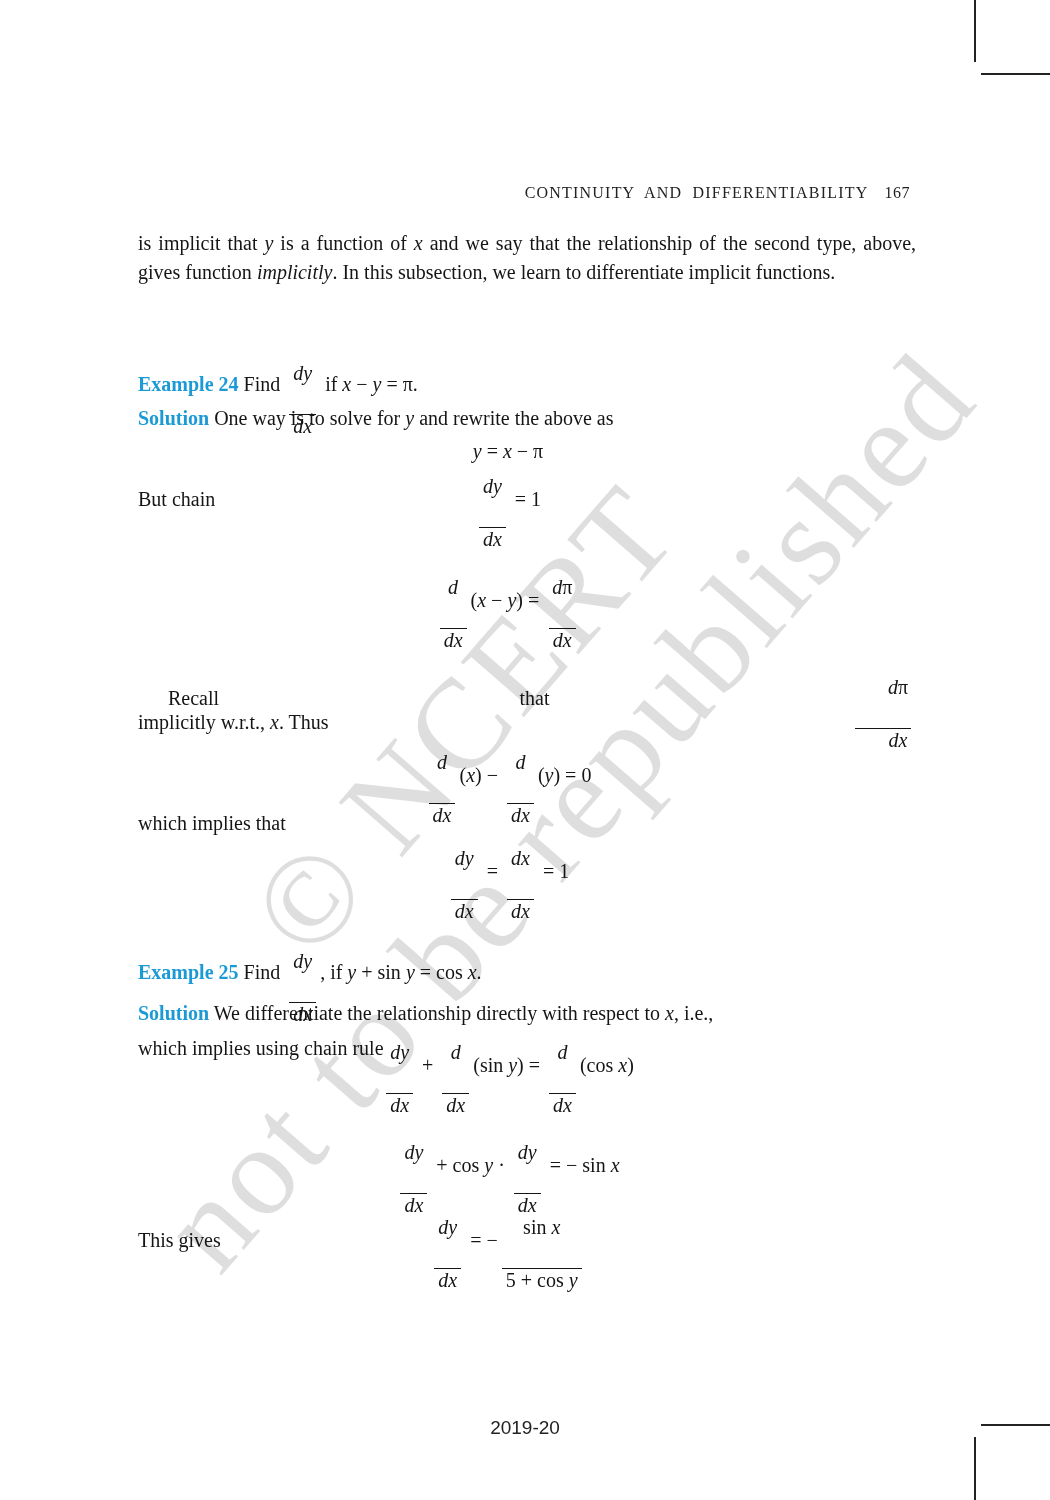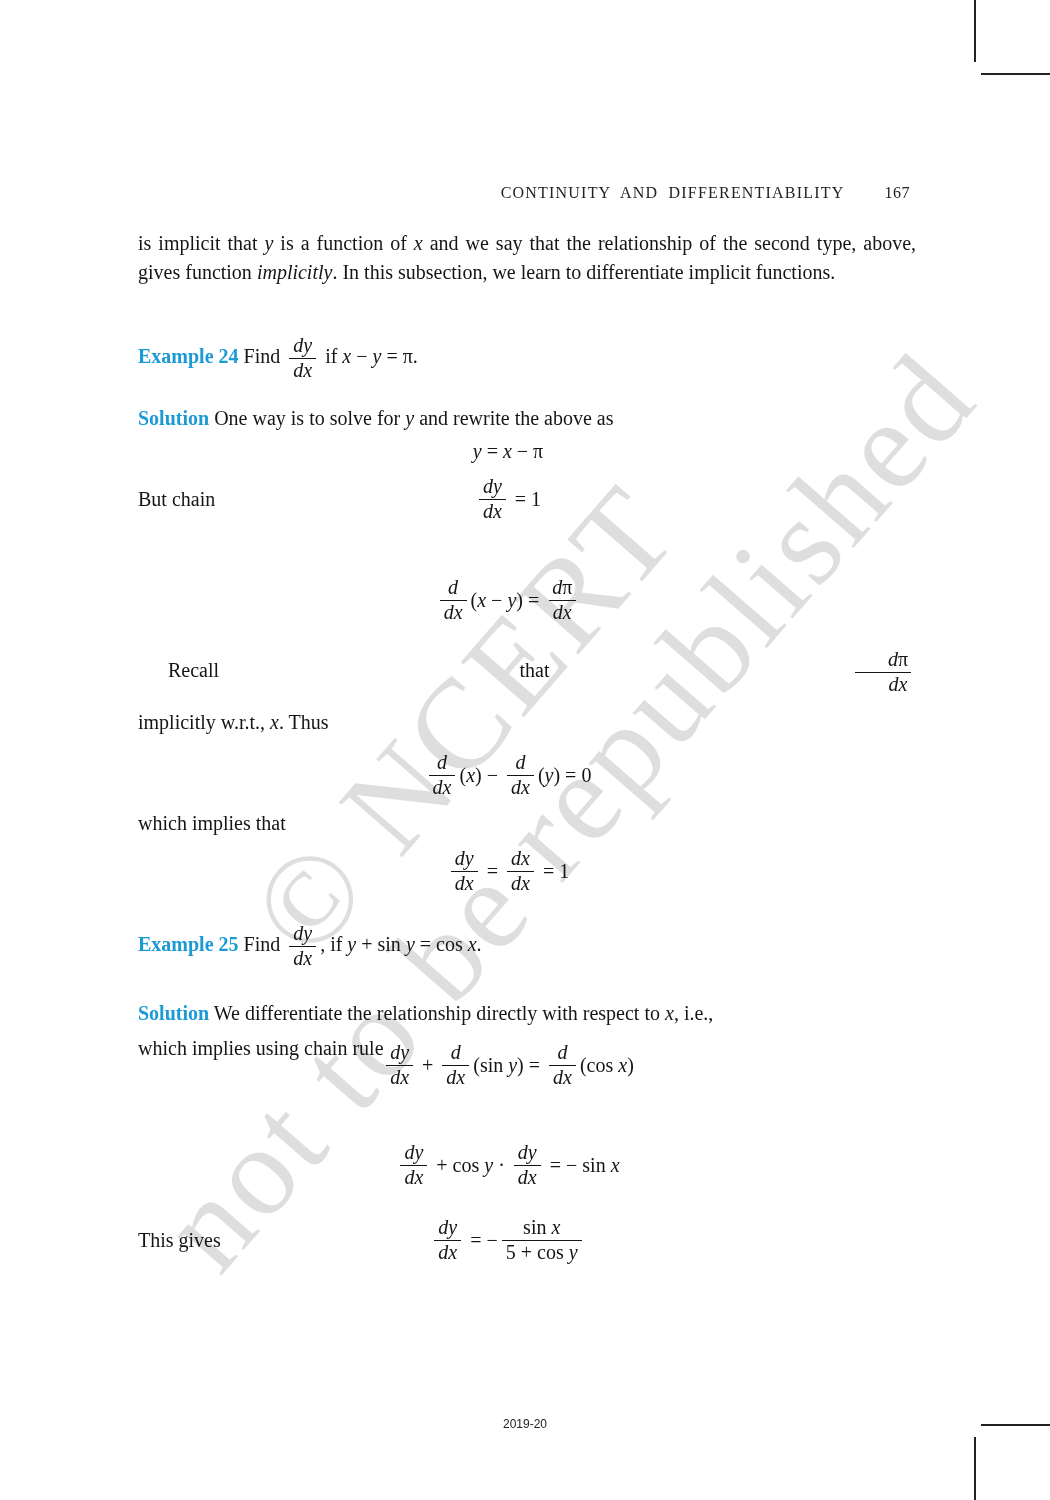--- a/index.html
+++ b/index.html
@@ -12,45 +12,45 @@
              font-family:"Liberation Serif", serif;pointer-events:none;}
   
   .crop{position:absolute;background:#222;}
   .crop.tr-v{left:974px;top:0;width:2px;height:62px;}
   .crop.tr-h{left:981px;top:73px;width:69px;height:2px;}
   .crop.br-h{left:981px;top:1424px;width:69px;height:2px;}
   .crop.br-v{left:974px;top:1437px;width:2px;height:63px;}
   
   .runhead{position:absolute;left:138px;top:184px;width:772px;text-align:right;z-index:1;
            font-size:16px;letter-spacing:1.2px;word-spacing:5px;color:#222;}
-  .runhead .pgnum{margin-left:40px;letter-spacing:0.5px;}
+  .runhead .pgnum{margin-left:16px;letter-spacing:0.5px;}
   
   .blk{position:absolute;left:138px;width:778px;font-size:20px;line-height:29px;z-index:1;}
   .blk span{white-space:pre-wrap;}
   .just{text-align:justify;}
   .it{font-style:italic;}
   .b{font-weight:bold;}
   .blue{color:#1b9ad6;font-weight:bold;}
   
   .frac{display:inline-flex;flex-direction:column;align-items:center;vertical-align:middle;
         margin:0 4px;line-height:1.18;text-align:center;}
-  .frac .num,.frac .den{display:block;padding:0 4px;white-space:pre;}
+  .frac .num,.frac .den{display:block;padding:0 4px;white-space:pre;margin-top:28px;}
   .frac .den{border-top:1.7px solid #151515;}
   
   .eq{position:absolute;left:138px;width:740px;display:flex;align-items:center;
       justify-content:center;font-size:20px;z-index:1;}
   .eq .t{white-space:pre;text-align:right;}
   .rowlab{position:absolute;left:0;top:50%;transform:translateY(-50%);white-space:pre;}
   
   .recall1{position:absolute;left:138px;top:648px;width:778px;font-size:20px;z-index:1;
            text-align:justify;text-align-last:justify;text-indent:30px;}
   .recall1 span{white-space:pre-wrap;}
   
   .footer{position:absolute;left:0;top:1417px;width:1050px;text-align:center;z-index:1;
-          font-family:"Liberation Sans", sans-serif;font-size:12px;color:#222;}
+          font-family:"Liberation Sans", sans-serif;font-size:19px;color:#222;}
 </style>
 </head>
 <body>
 
 <div class="page">
 
   <div class="watermark">
     <div>© NCERT</div>
     <div>not to be republished</div>
   </div>

